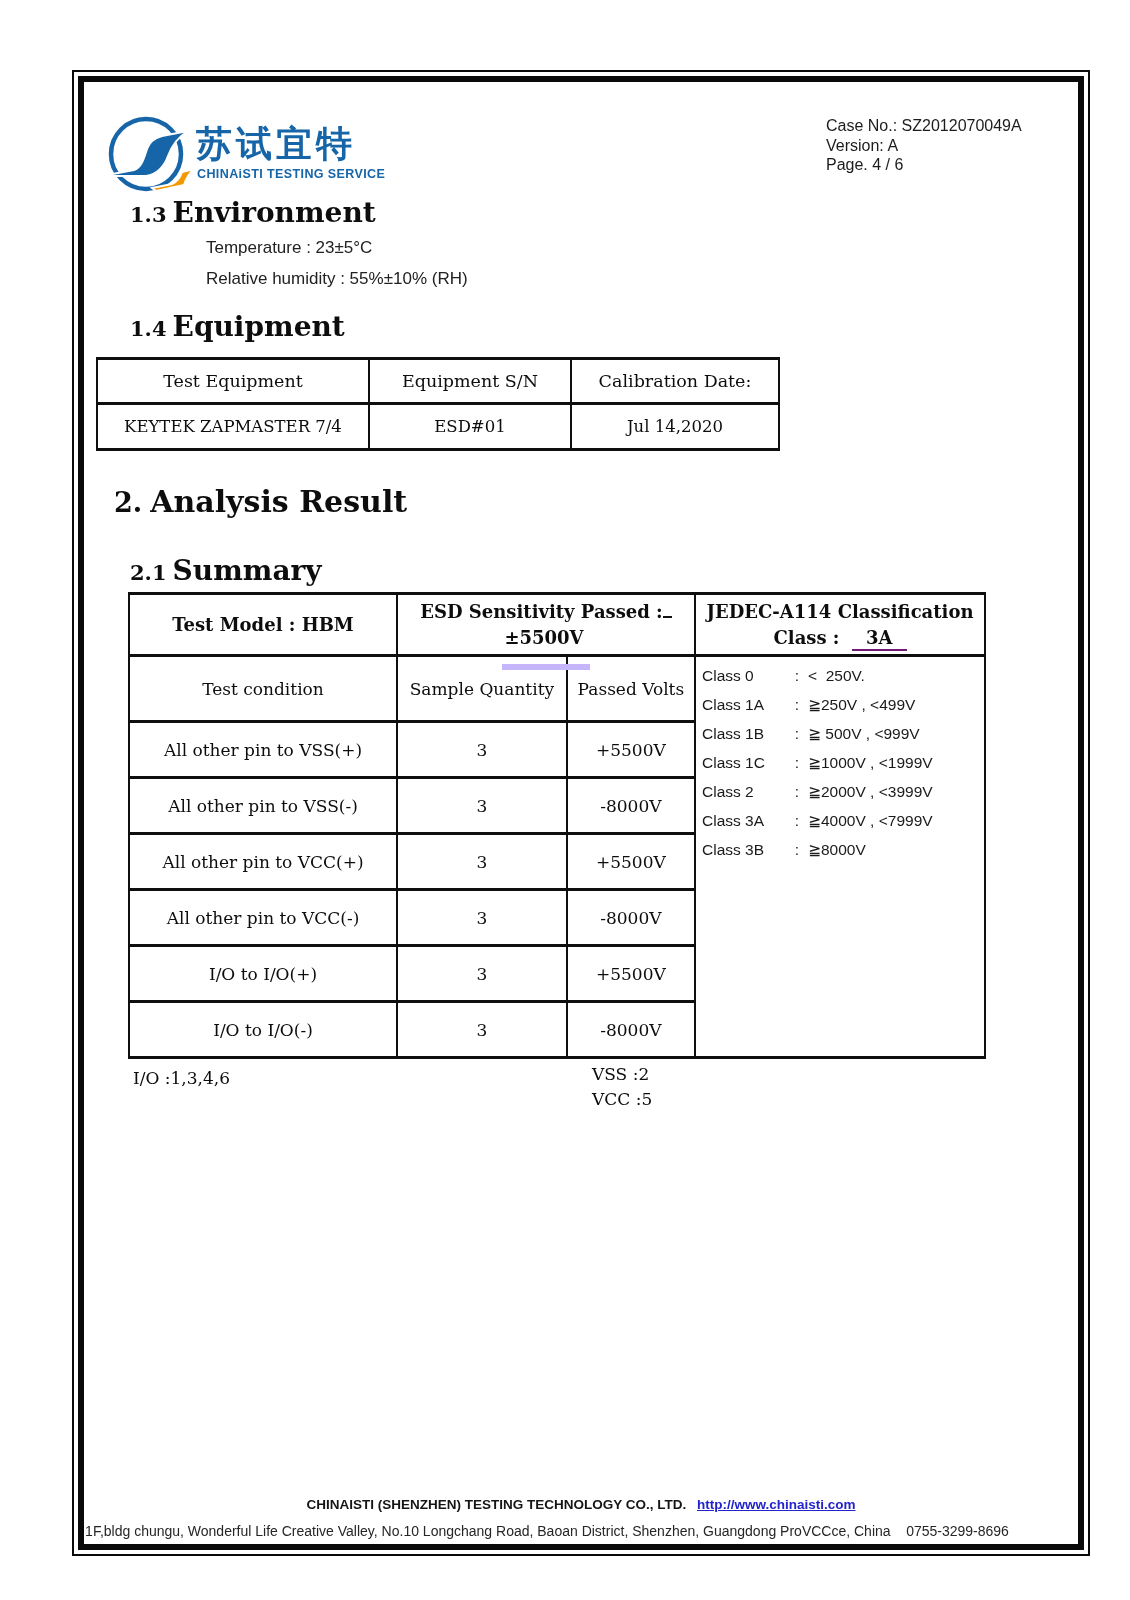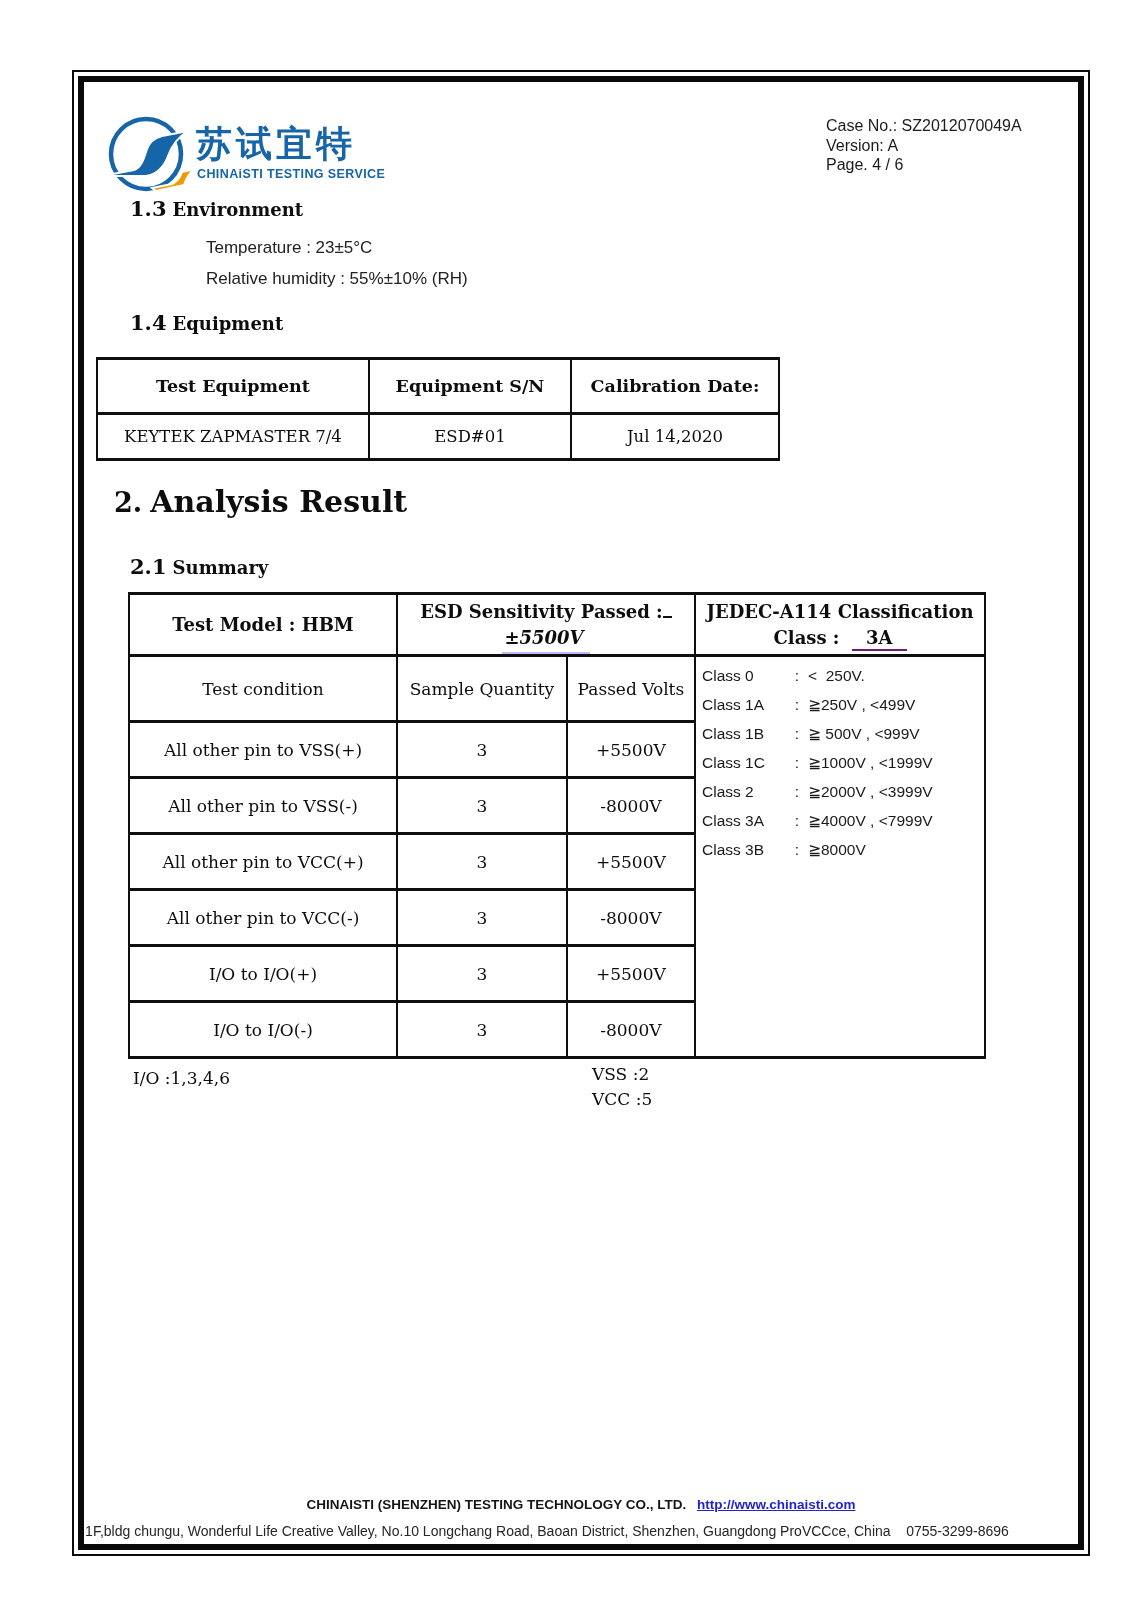--- a/index.html
+++ b/index.html
@@ -19,51 +19,51 @@
   .logo-cn{left:196px;top:120px;font-size:36px;font-weight:bold;letter-spacing:4px;
            font-family:"DejaVu Sans","Liberation Sans",sans-serif;}
   .logo-en{left:197px;top:167px;font-size:12.5px;font-weight:bold;letter-spacing:0.4px;}
 
   
   .header-info{left:826px;top:116px;font-size:16px;line-height:19.5px;color:#1c1c1c;}
 
   
   .sec-heading{font-family:"DejaVu Serif","Liberation Serif",serif;font-weight:bold;color:#0d0d0d;}
   .sec-num{font-size:21px;margin-right:6px;}
-  .sec-title{font-size:18px;}
+  .sec-title{font-size:28px;}
   .h-env{left:130px;top:196px;}
   .h-equip{left:130px;top:310px;}
   .h-analysis{left:114px;top:484px;}
   .h-analysis .sec-num{font-size:27px;margin-right:8px;}
   .h-analysis .sec-title{font-size:30px;}
   .h-summary{left:130px;top:554px;}
 
   
   .env-line{left:162px;font-size:17px;color:#222;margin-left:44px;}
   .env-line1{top:238px;} .env-line2{top:269px;}
 
   
   table{border-collapse:collapse;}
   .doc-table{font-family:"DejaVu Serif","Liberation Serif",serif;color:#0d0d0d;}
   .doc-table td,.doc-table th{border-left:2px solid #0f0f0f;border-right:2px solid #0f0f0f;
       border-top:3px solid #0f0f0f;border-bottom:3px solid #0f0f0f;
       text-align:center;vertical-align:middle;padding:0 4px;box-sizing:border-box;}
 
   
   .equip-table{left:96px;top:357px;}
-  .equip-table th{font-size:17.5px;font-weight:bold;height:55px;}
+  .equip-table th{font-size:17.5px;font-weight:normal;height:45px;}
   .equip-table td{font-size:16.5px;height:46px;font-weight:normal;}
 
   
   .sum-table{left:128px;top:592px;}
   .sum-table th{font-size:18px;font-weight:bold;height:62px;line-height:26px;}
   .sum-table td{font-size:17px;font-weight:normal;}
   .row-sub td{height:66px;}
   .row-data td{height:56px;}
-  .esd-val{border-bottom:2px solid #c4b5fd;padding:0 6px 4px 2px;font-style:italic;}
+  .esd-val{border-bottom:6px solid #c4b5fd;padding:0 6px 16px 2px;}
   .class-val{border-bottom:2px solid #701a75;padding:0 14px 1px 14px;}
   .u-tail{display:inline-block;width:9px;border-bottom:2px solid #111;height:14px;}
 
   
   .jedec-cell{vertical-align:top !important;text-align:left !important;padding:4px 2px 0 6px !important;}
   .cl-line{display:flex;font-family:"Liberation Sans","DejaVu Sans",sans-serif;
            font-size:15.5px;line-height:29px;color:#1a1a1a;white-space:pre;}
   .cl-label{width:84px;flex:0 0 auto;}
   .cl-sep{width:22px;flex:0 0 auto;text-align:center;}
 

